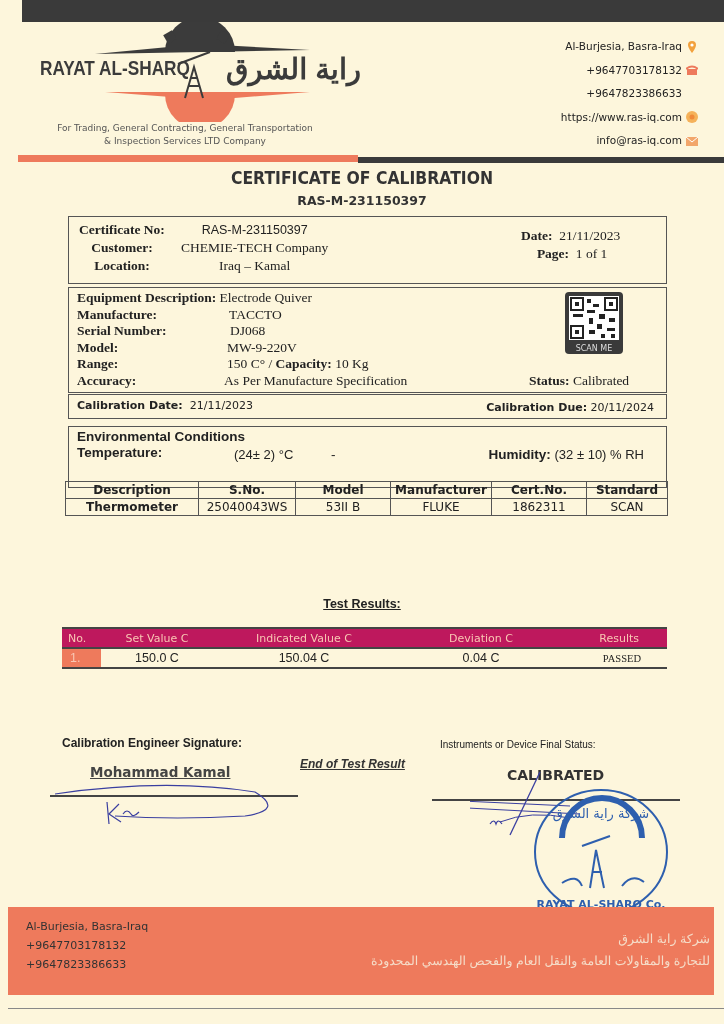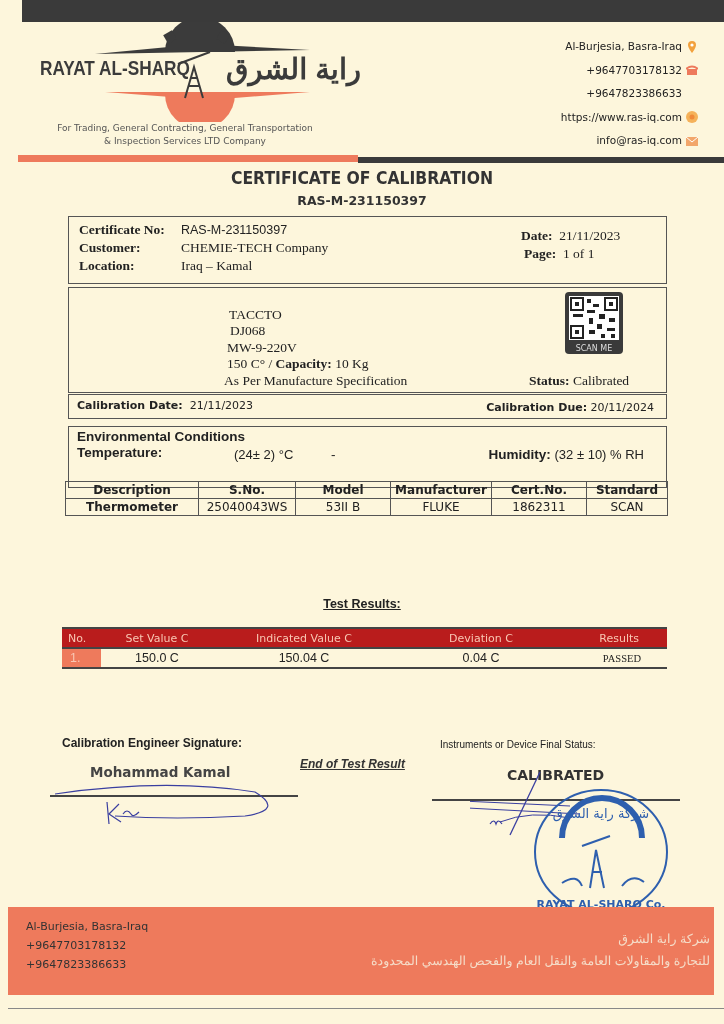--- a/index.html
+++ b/index.html
@@ -22,25 +22,25 @@
   .b1{left:68px;top:216px;width:599px;height:68px;}
   .b2{left:68px;top:287px;width:599px;height:106px;}
   .b3{left:68px;top:394px;width:599px;height:25px;}
   .b4{left:68px;top:426px;width:599px;height:62px;}
   table{border-collapse:collapse;}
   .ref{left:65px;top:481px;width:603px;font-size:12px;}
   .ref td,.ref th{border:1px solid #555;text-align:center;padding:1px 2px;font-family:"DejaVu Sans",sans-serif;}
   .ref .head{background:#ee7a5c;font-family:"Liberation Serif",serif;font-weight:bold;color:#444;font-size:13px;height:20px;}
   .tr-title{left:0;width:724px;top:597px;text-align:center;font-weight:bold;font-size:12.5px;text-decoration:underline;}
   .res{left:62px;top:627px;width:605px;font-size:12.5px;border-top:2px solid #444;border-bottom:2px solid #444;}
-  .res th{background:#b91c1c;color:#f9c7b3;font-weight:normal;font-family:"DejaVu Sans",sans-serif;font-size:11px;height:16px;}
+  .res th{background:#be185d;color:#f9c7b3;font-weight:normal;font-family:"DejaVu Sans",sans-serif;font-size:11px;height:16px;}
   .res td{text-align:center;height:16px;border-top:2px solid #444;}
   .res td.no{background:#ee7a5c;color:#f9c7b3;}
   .sig-lbl{left:62px;top:736px;font-weight:bold;font-size:12px;}
-  .sig-name{left:90px;top:764px;font-weight:bold;font-size:13.5px;color:#444;font-family:"DejaVu Sans",sans-serif;}
+  .sig-name{left:90px;top:764px;font-weight:bold;font-size:13.5px;color:#444;font-family:"DejaVu Sans",sans-serif;text-decoration:underline;}
   .end{left:300px;top:757px;font-weight:bold;font-style:italic;font-size:12px;text-decoration:underline;color:#333;}
   .fs-lbl{left:440px;top:739px;font-weight:normal;font-size:10px;}
   .fs-val{left:507px;top:767px;font-weight:bold;font-size:14px;color:#333;font-family:"DejaVu Sans",sans-serif;}
   .line1{left:50px;top:795px;width:248px;height:2px;background:#444;}
   .line2{left:432px;top:799px;width:248px;height:2px;background:#444;}
   .footer{left:8px;top:907px;width:706px;height:88px;background:#ee7a5c;}
   .foot-l{left:26px;top:917px;font-family:"DejaVu Sans",sans-serif;font-size:11px;line-height:19px;color:#333;}
   .foot-r{right:14px;top:928px;text-align:right;font-size:12.5px;color:#f5dcc8;direction:rtl;line-height:22px;}
 </style>
 </head>
@@ -102,38 +102,46 @@
       </svg>
   </div>
 </div>
 
 <div class="abs stripe-o"></div>
 <div class="abs stripe-d"></div>
 
 <div class="abs title">CERTIFICATE OF CALIBRATION</div>
 <div class="abs subtitle">RAS-M-231150397</div>
 
-<div class="abs box b1 serif" style="font-size:13.5px;">
+<div class="abs box b1 serif" style="font-size:13.5px;text-align:center;">
   <div class="abs" style="left:10px;top:4px;line-height:18px;">
     <div class="lbl">Certificate No:</div>
     <div class="lbl">Customer:</div>
     <div class="lbl">Location:</div>
   </div>
   <div class="abs" style="left:112px;top:4px;line-height:18px;">
     <div style="font-family:'Liberation Sans',sans-serif;font-size:12.5px;">RAS-M-231150397</div>
     <div>CHEMIE-TECH Company</div>
     <div>Iraq – Kamal</div>
   </div>
   <div class="abs" style="left:452px;top:10px;line-height:18px;">
     <div><span class="lbl">Date:</span>&nbsp; <span>21/11/2023</span></div>
     <div style="padding-left:3px"><span class="lbl">Page:</span>&nbsp; <span>1 of 1</span></div>
   </div>
 </div>
 
 <div class="abs box b2 serif" style="font-size:13.5px;">
+  <div class="abs" style="left:8px;top:2px;line-height:16.5px;">
+    <div><span class="lbl">Equipment Description:</span> <span>Electrode Quiver</span></div>
+    <div class="lbl">Manufacture:</div>
+    <div class="lbl">Serial Number:</div>
+    <div class="lbl">Model:</div>
+    <div class="lbl">Range:</div>
+    <div class="lbl">Accuracy:</div>
+  </div>
   <div class="abs" style="left:155px;top:18.5px;line-height:16.5px;">
     <div style="padding-left:5px">TACCTO</div>
     <div style="padding-left:6px">DJ068</div>
     <div style="padding-left:3px">MW-9-220V</div>
     <div style="padding-left:3px"><span>150 C° /</span> <span class="lbl">Capacity:</span> <span>10 Kg</span></div>
     <div>As Per Manufacture Specification</div>
   </div>
   <div class="abs" style="left:496px;top:4px;width:58px;height:62px;background:#3a3a3a;border-radius:4px;">
     <svg width="50" height="44" style="position:absolute;left:4px;top:4px;background:#fff">
       <rect x="2" y="2" width="12" height="12" fill="none" stroke="#222" stroke-width="2"></rect>

